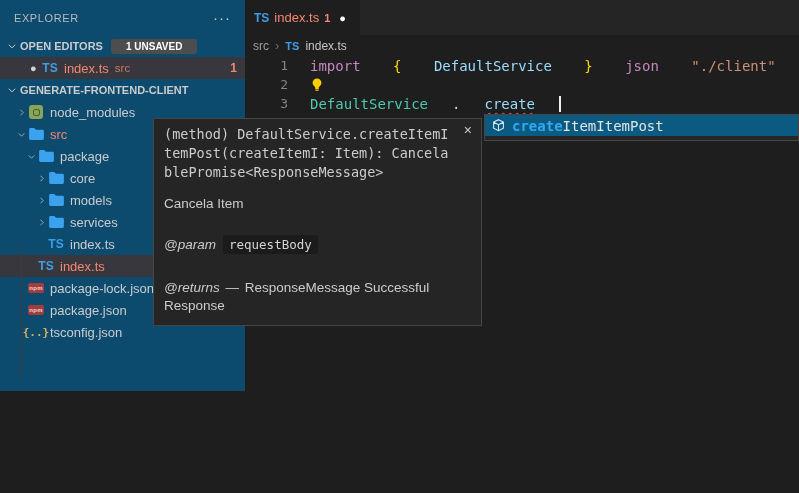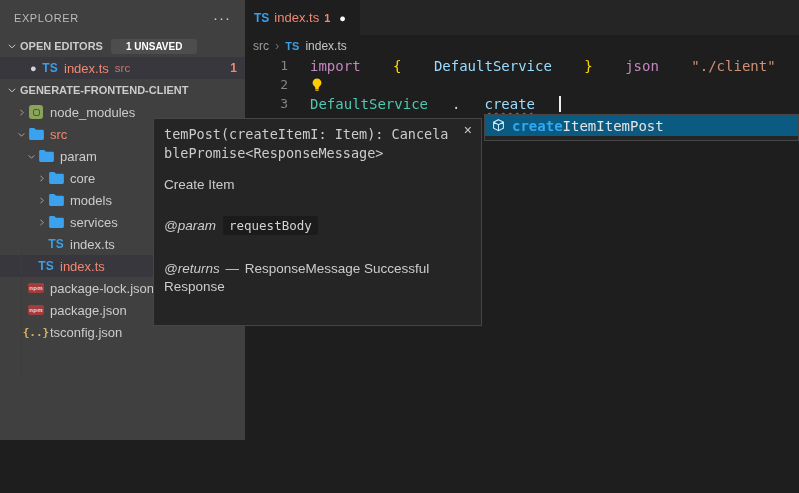--- a/index.html
+++ b/index.html
@@ -3,21 +3,21 @@
 <meta charset="utf-8">
 <style>
   * { margin:0; padding:0; box-sizing:border-box; }
   html,body { background:#1e1e1e; }
   .app {
     position:relative; width:799px; height:493px; overflow:hidden;
     background:#1e1e1e; font-family:"Liberation Sans", sans-serif;
     color:#cccccc; font-size:13px; -webkit-font-smoothing:antialiased;
   }
   
-  .sidebar { position:absolute; left:0; top:0; width:245px; height:440px; background:#404040; }
+  .sidebar { position:absolute; left:0; top:0; width:245px; height:391px; background:#0c4a6e; }
   .sb-header { height:35px; display:flex; align-items:center; padding:0 14px; }
   .sb-title { font-size:11px; letter-spacing:.6px; color:#bbbbbb; flex:1; }
   .sb-dots { color:#cccccc; font-size:15px; letter-spacing:1px; cursor:pointer; line-height:10px; }
   .section-header { height:22px; display:flex; align-items:center; padding-left:4px; font-size:11px; font-weight:bold; color:#cccccc; cursor:pointer; }
   .section-header .chev { width:16px; display:flex; justify-content:center; }
   .badge { background:#4d4d4d; color:#ffffff; font-size:10px; font-weight:bold; border-radius:3px; padding:2px 15px; margin-left:8px; }
   .row { height:22px; display:flex; align-items:center; color:#cccccc; cursor:pointer; }
   .row.sel { background:#37373d; }
   .err { color:#f48771; }
   .chev { width:14px; display:flex; justify-content:center; align-items:center; flex:none; }
@@ -161,21 +161,21 @@
         <span class="chev">
             <svg width="11" height="9" viewBox="0 0 16 16">
               <path d="M3 6l5 5 5-5" stroke="#b8b8b8" stroke-width="1.5" fill="none"></path>
             </svg>
           </span>
         <span class="ficon">
             <svg width="15" height="12" viewBox="0 0 16 13">
               <path fill="#3aa2ee" d="M0 1.5C0 .7.7 0 1.5 0h4l2 2h7c.8 0 1.5.7 1.5 1.5v8c0 .8-.7 1.5-1.5 1.5h-13C.7 13 0 12.3 0 11.5v-10z"></path>
             </svg>
           </span>
-        <span>param</span>
+        <span>package</span>
       </div>
 
       <div class="row pl-2">
         <span class="chev">
             <svg width="9" height="11" viewBox="0 0 16 16">
               <path d="M6 3l5 5-5 5" stroke="#b8b8b8" stroke-width="1.5" fill="none"></path>
             </svg>
           </span>
         <span class="ficon">
             <svg width="15" height="12" viewBox="0 0 16 13">
@@ -292,23 +292,24 @@
         <span class="gutter">3</span>
         <span class="ltext">
           <span class="tok-cls">DefaultService</span><span class="tok-pl">.</span><span class="tok-var squiggle">create</span><span class="cursor"></span>
         </span>
       </div>
     </div>
   </main>
 
   <div class="hover">
     <span class="hv-close">×</span>
+    <div class="sigline">(method) DefaultService.createItemI</div>
     <div class="sigline">temPost(createItemI: Item): Cancela</div>
     <div class="sigline">blePromise&lt;ResponseMessage&gt;</div>
-    <div class="hv-summary">Create Item</div>
+    <div class="hv-summary">Cancela Item</div>
     <div class="hv-row">
       <span class="hv-tag">@param</span><span class="param-badge">requestBody</span>
     </div>
     <div class="hv-row" style="width:312px">
       <span class="hv-tag">@returns</span>
       <span class="hv-dash">—</span>
       <span class="hv-returns-text">ResponseMessage Successful Response</span>
     </div>
     <div class="hv-row">
       <span class="hv-tag">@throws</span>

